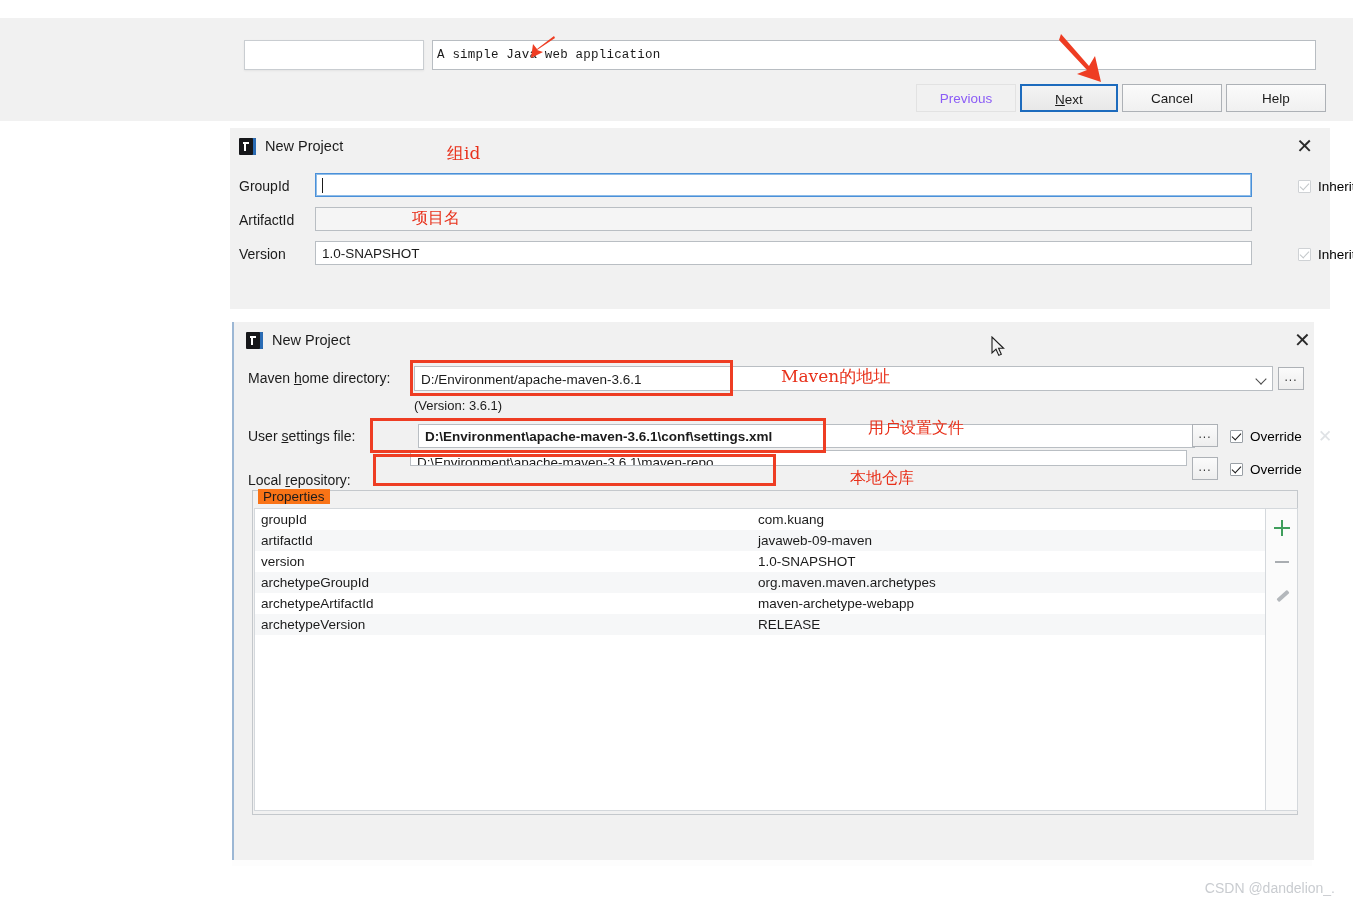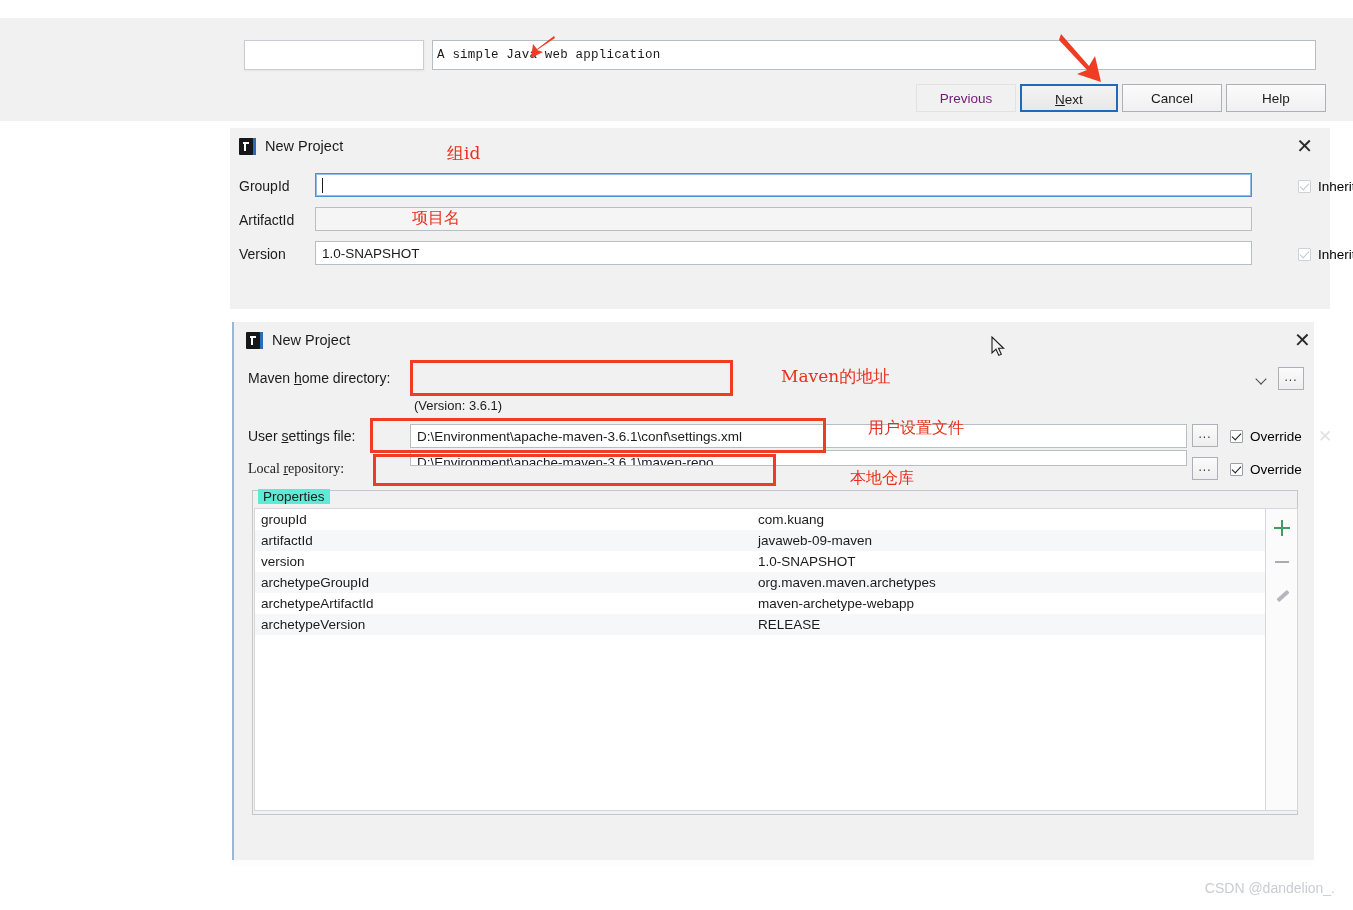--- a/index.html
+++ b/index.html
@@ -44,21 +44,21 @@
     background:#fbfbfb;border-bottom:1px solid #ededed;
   }
   .btn-row{position:absolute;left:0;top:66px;width:1100px;height:34px;}
   .btn{
     position:absolute;top:0;height:28px;line-height:28px;
     text-align:center;font-size:13.5px;color:#1b1b1b;
     background:linear-gradient(#fbfbfb,#f0f0f0);
     border:1px solid #adb1b6;box-sizing:border-box;
     cursor:default;
   }
-  .btn.disabled{color:#701a75;background:#f1f1f1;border-color:#e2e2e2;}
+  .btn.disabled{color:#8b5cf6;background:#f1f1f1;border-color:#e2e2e2;}
   .btn.focused{
     border:2px solid #1d6bbd;background:linear-gradient(#f4f4f4,#e8e8e8);
   }
   .btn u{text-decoration:underline;}
 
   
   .dlg2{
     position:absolute;left:230px;top:128px;width:1100px;height:181px;
     background:#f1f1f1;
   }
@@ -144,21 +144,21 @@
   .version-note{
     position:absolute;font-size:13px;color:#1b1b1b;
   }
 
   
   .props-group{
     position:absolute;left:252px;top:490px;width:1046px;height:325px;
     border:1px solid #c4c8cc;box-sizing:border-box;background:transparent;
   }
   .props-legend{
-    position:absolute;left:258px;top:489px;background:#5eead4;
+    position:absolute;left:258px;top:489px;background:#f97316;
     padding:0 5px;font-size:13.5px;color:#1b1b1b;
   }
   .props-table{
     position:absolute;left:254px;top:508px;width:1012px;height:303px;
     background:#ffffff;border:1px solid #d4d8dc;box-sizing:border-box;
     overflow:hidden;
   }
   .prop-row{
     position:relative;height:21px;line-height:21px;font-size:13.5px;color:#1b1b1b;
   }
@@ -262,33 +262,34 @@
 
   <div class="blue-edge"></div>
   <div class="dlg3">
     <div class="dlg-title" style="left:12px;top:7px;">
       <span class="ij-icon"></span>
       <span class="dlg-title-text">New Project</span>
     </div>
     <div class="x-close" style="left:1060px;top:8px;">✕</div>
 
     <div class="row-label" style="left:14px;top:48px;"><span>Maven </span><u>h</u><span>ome directory:</span></div>
+    <div class="field" style="left:180px;top:44px;width:859px;height:25px;line-height:25px;">D:/Environment/apache-maven-3.6.1</div>
     <div class="combo-arrow" style="left:1022px;top:51px;"></div>
     <div class="ellipsis-btn" style="left:1044px;top:45px;">...</div>
     <div class="version-note" style="left:180px;top:76px;">(Version: 3.6.1)</div>
 
     <div class="row-label" style="left:14px;top:106px;"><span>User </span><u>s</u><span>ettings file:</span></div>
-    <div class="field" style="left:176px;top:102px;width:777px;height:24px;">D:\Environment\apache-maven-3.6.1\conf\settings.xml</div>
+    <div class="field" style="left:184px;top:102px;width:777px;height:24px;font-weight:bold;">D:\Environment\apache-maven-3.6.1\conf\settings.xml</div>
     <div class="ellipsis-btn" style="left:958px;top:102px;">...</div>
     <div class="chk" style="left:996px;top:107px;">
       <span class="box checked"></span>
       <span>Override</span>
     </div>
 
-    <div class="row-label" style="left:14px;top:139px;font-family:Liberation Serif, serif;"><span>Local </span><u>r</u><span>epository:</span></div>
+    <div class="row-label" style="left:14px;top:150px;"><span>Local </span><u>r</u><span>epository:</span></div>
     <div class="field" style="left:176px;top:128px;width:777px;height:16px;">D:\Environment\apache-maven-3.6.1\maven-repo</div>
     <div class="ellipsis-btn" style="left:958px;top:135px;">...</div>
     <div class="chk" style="left:996px;top:140px;">
       <span class="box checked"></span>
       <span>Override</span>
     </div>
   </div>
   <div class="dlg3-tail"></div>
 
   <div class="ghost-x" style="left:1318px;top:426px;">✕</div>

